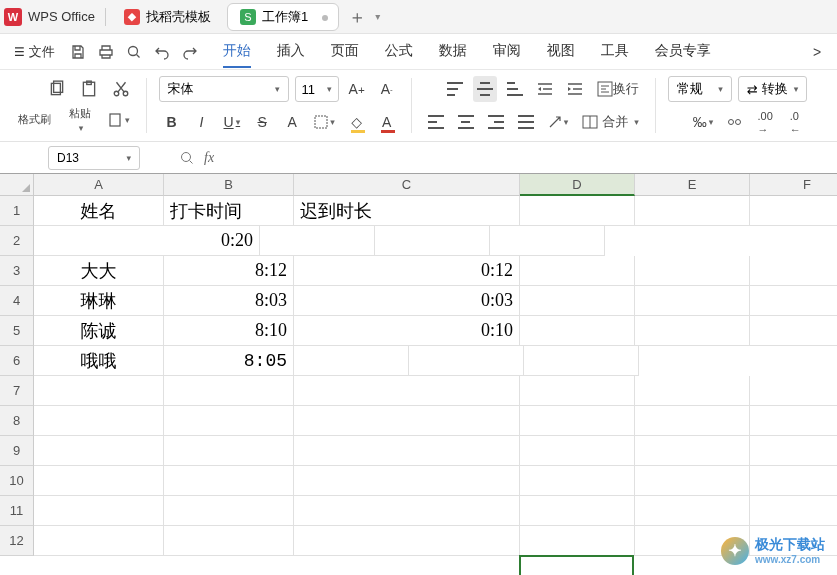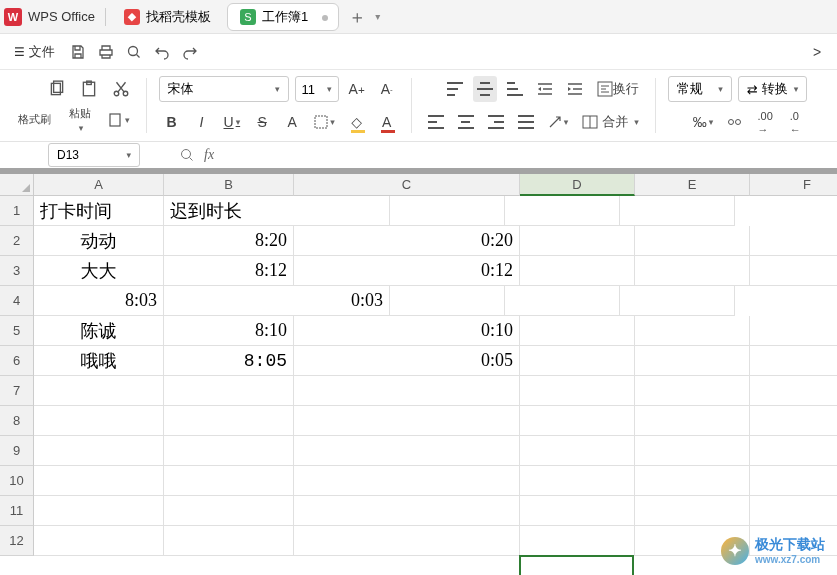--- a/index.html
+++ b/index.html
@@ -48,21 +48,21 @@
 .colorbar { position: relative; }
 .colorbar::after { content: ""; position: absolute; left: 4px; right: 4px; bottom: 2px; height: 3px; }
 .colorbar.fill::after { background: #f6c544; }
 .colorbar.font::after { background: #d23b2e; }
 .align-ic { width: 16px; height: 14px; display: flex; flex-direction: column; justify-content: space-between; }
 .align-ic span { height: 2px; background: #555; display: block; }
 .numfmt-select { height: 26px; border: 1px solid #ccc; border-radius: 3px; display: flex; align-items: center; padding: 0 8px; font-size: 13px; min-width: 64px; justify-content: space-between; cursor: pointer; background: #fff; }
 .btn-box { height: 26px; border: 1px solid #ccc; border-radius: 3px; display: flex; align-items: center; padding: 0 8px; font-size: 13px; cursor: pointer; background: #fff; gap: 4px; }
 
 
-.fxbar { display: flex; align-items: center; height: 32px; border-bottom: 6px solid #a3a3a3; }
+.fxbar { display: flex; align-items: center; height: 32px; border-bottom: 1px solid #a3a3a3; }
 .namebox { width: 92px; height: 24px; border: 1px solid #ccc; border-radius: 3px; margin-left: 48px; display: flex; align-items: center; padding: 0 8px; font-size: 12px; justify-content: space-between; background: #fff; }
 .fxicons { display: flex; align-items: center; gap: 10px; margin-left: 40px; color: #666; }
 .fxicons .fx { font-style: italic; font-family: serif; font-size: 14px; }
 .fxinput { flex: 1; height: 24px; margin-left: 8px; font-size: 13px; padding: 0 4px; }
 
 
 .grid { position: relative; }
 .corner { position: absolute; left: 0; top: 0; width: 34px; height: 22px; background: #f1f1f1; border-right: 1px solid #ccc; border-bottom: 1px solid #ccc; }
 .corner::after { content: ""; position: absolute; right: 3px; bottom: 3px; width: 0; height: 0; border-right: 8px solid #b6b6b6; border-top: 8px solid transparent; }
 .colheads { display: flex; position: absolute; left: 34px; top: 0; height: 22px; }
@@ -132,20 +132,31 @@
         <svg width="16" height="16" viewBox="0 0 16 16">
           <path fill="none" stroke="#555" stroke-width="1.3" d="M5 4L2 7l3 3 M2 7h8a4 4 0 0 1 0 8"></path>
         </svg>
       </div>
     <div class="qat-btn">
         <svg width="16" height="16" viewBox="0 0 16 16">
           <path fill="none" stroke="#555" stroke-width="1.3" d="M11 4l3 3-3 3 M14 7H6a4 4 0 0 0 0 8"></path>
         </svg>
       </div>
   </div>
+  <div class="menutabs">
+    <div class="menutab active">开始</div>
+    <div class="menutab">插入</div>
+    <div class="menutab">页面</div>
+    <div class="menutab">公式</div>
+    <div class="menutab">数据</div>
+    <div class="menutab">审阅</div>
+    <div class="menutab">视图</div>
+    <div class="menutab">工具</div>
+    <div class="menutab">会员专享</div>
+  </div>
   <div class="menubar-right">
     <div class="rbtn">&gt;</div>
   </div>
 </div>
 
 <div class="ribbon">
   <div class="rgroup">
     <div class="rrow">
       <div class="rbtn">
           <svg width="18" height="18" viewBox="0 0 16 16">
@@ -362,61 +373,60 @@
       <div class="rowhead" style="height: 30px;">6</div>
       <div class="rowhead" style="height: 30px;">7</div>
       <div class="rowhead" style="height: 30px;">8</div>
       <div class="rowhead" style="height: 30px;">9</div>
       <div class="rowhead" style="height: 30px;">10</div>
       <div class="rowhead" style="height: 30px;">11</div>
       <div class="rowhead" style="height: 30px;">12</div>
     </div>
     <div class="cells">
       <div class="cellrow">
+        <div class="cell hdr center" style="width: 130px; height: 30px;">姓名</div>
         <div class="cell hdr" style="width: 130px; height: 30px;">打卡时间</div>
         <div class="cell hdr" style="width: 226px; height: 30px;">迟到时长</div>
         <div class="cell hdr" style="width: 115px; height: 30px;"></div>
         <div class="cell hdr" style="width: 115px; height: 30px;"></div>
         <div class="cell hdr" style="width: 115px; height: 30px;"></div>
       </div>
       <div class="cellrow">
-        <div class="cell center" style="width: 130px; height: 30px;">动动</div>
-        <div class="cell right" style="width: 130px; height: 30px;">8:20</div>
         <div class="cell right" style="width: 226px; height: 30px;">0:20</div>
         <div class="cell right" style="width: 115px; height: 30px;"></div>
         <div class="cell right" style="width: 115px; height: 30px;"></div>
         <div class="cell right" style="width: 115px; height: 30px;"></div>
       </div>
       <div class="cellrow">
         <div class="cell center" style="width: 130px; height: 30px;">大大</div>
         <div class="cell right" style="width: 130px; height: 30px;">8:12</div>
         <div class="cell right" style="width: 226px; height: 30px;">0:12</div>
         <div class="cell right" style="width: 115px; height: 30px;"></div>
         <div class="cell right" style="width: 115px; height: 30px;"></div>
         <div class="cell right" style="width: 115px; height: 30px;"></div>
       </div>
       <div class="cellrow">
+        <div class="cell center" style="width: 130px; height: 30px;">琳琳</div>
         <div class="cell right" style="width: 130px; height: 30px;">8:03</div>
         <div class="cell right" style="width: 226px; height: 30px; text-align: center;">0:03</div>
         <div class="cell right" style="width: 115px; height: 30px;"></div>
         <div class="cell right" style="width: 115px; height: 30px;"></div>
         <div class="cell right" style="width: 115px; height: 30px;"></div>
       </div>
       <div class="cellrow">
         <div class="cell center" style="width: 130px; height: 30px;">陈诚</div>
         <div class="cell right" style="width: 130px; height: 30px;">8:10</div>
         <div class="cell right" style="width: 226px; height: 30px;">0:10</div>
         <div class="cell right" style="width: 115px; height: 30px;"></div>
         <div class="cell right" style="width: 115px; height: 30px;"></div>
         <div class="cell right" style="width: 115px; height: 30px;"></div>
       </div>
       <div class="cellrow">
         <div class="cell center" style="width: 130px; height: 30px;">哦哦</div>
         <div class="cell right" style="width: 130px; height: 30px; font-family: Liberation Mono, monospace;">8:05</div>
-        <div class="cell right" style="width: 226px; height: 30px;">0:05</div>
         <div class="cell right" style="width: 115px; height: 30px;"></div>
         <div class="cell right" style="width: 115px; height: 30px;"></div>
         <div class="cell right" style="width: 115px; height: 30px;"></div>
       </div>
       <div class="cellrow">
         <div class="cell center" style="width: 130px; height: 30px;"></div>
         <div class="cell right" style="width: 130px; height: 30px;"></div>
         <div class="cell right" style="width: 226px; height: 30px;"></div>
         <div class="cell right" style="width: 115px; height: 30px;"></div>
         <div class="cell right" style="width: 115px; height: 30px;"></div>

